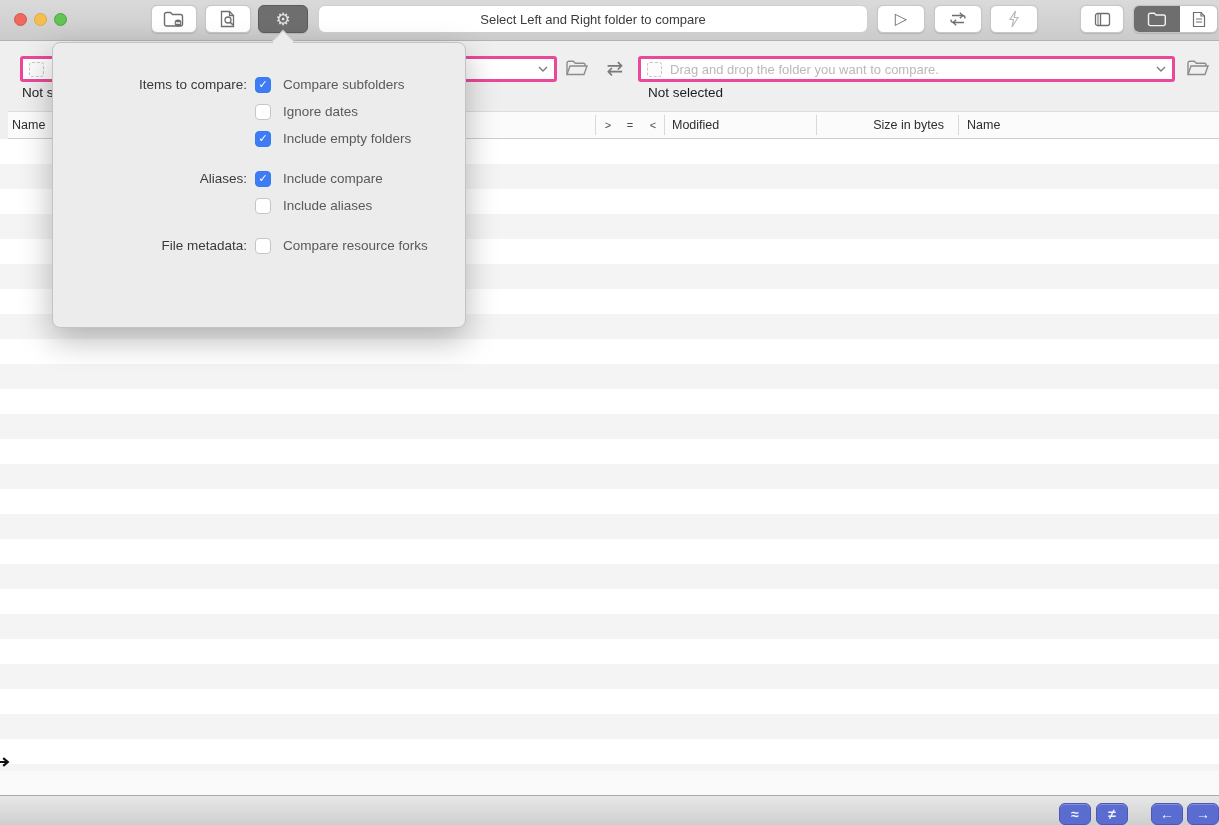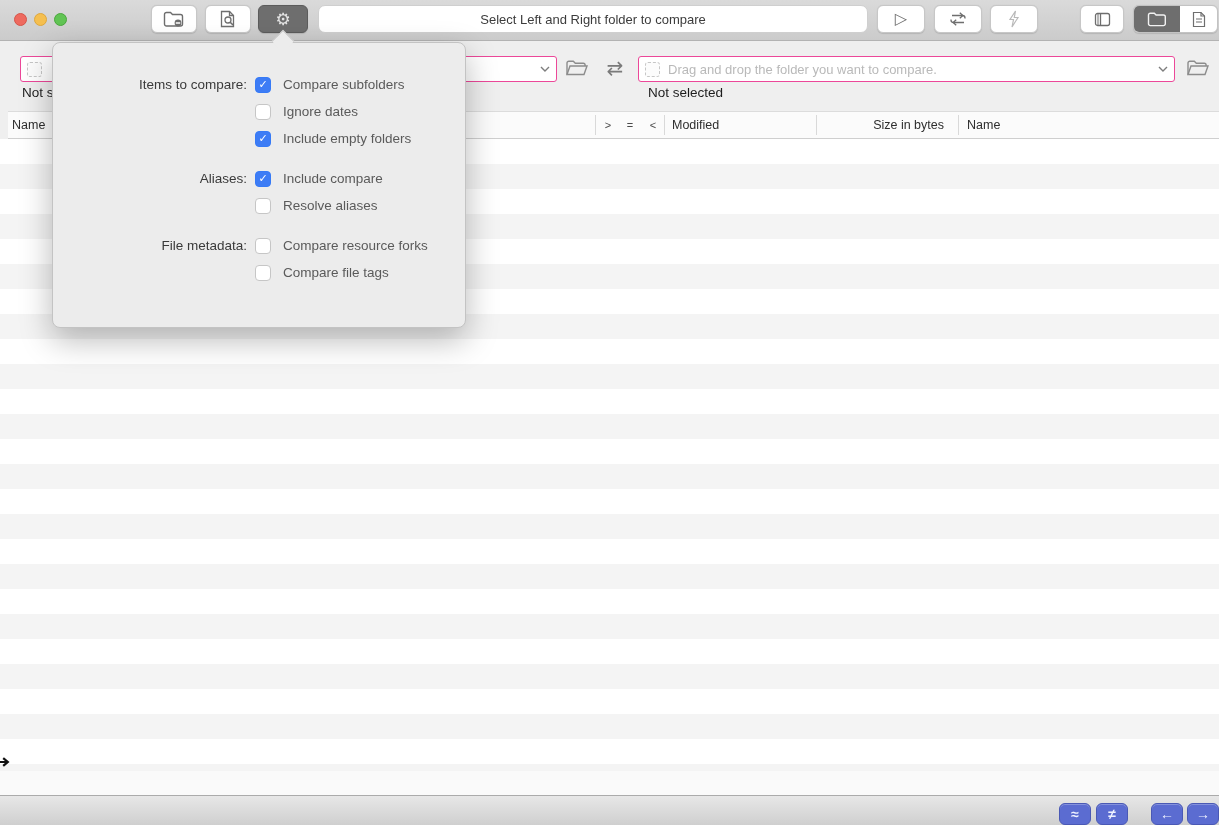--- a/index.html
+++ b/index.html
@@ -28,21 +28,21 @@
                border:1px solid #c3c3c3; border-radius:6px; overflow:hidden; display:flex;
                box-shadow:0 .5px 1px rgba(0,0,0,.12); }
   .segment { display:flex; align-items:center; justify-content:center; height:100%; }
   .segment.sel { background:#6e6e6e; }
   .popover-notch { position:absolute; left:275px; top:33px; width:16px; height:16px;
                    background:#ececec; transform:rotate(45deg); border-left:1px solid #c3c3c3;
                    border-top:1px solid #c3c3c3; z-index:31; }
 
   
   .pathrow { position:absolute; top:41px; left:0; width:1219px; height:70px; background:#efefef; }
-  .combo { position:absolute; top:15px; height:26px; background:#fff; border:1px solid #ec4899;
+  .combo { position:absolute; top:15px; height:26px; background:#fff; border:3px solid #ec4899;
            border-radius:3px; display:flex; align-items:center; padding:0 6px; }
   .combo .dashed { width:15px; height:15px; border:1px dashed #c6c6c6; border-radius:3px;
                    background:#fcfcfc; flex:0 0 auto; }
   .combo .ph { flex:1; margin-left:8px; font-size:13px; color:#b9b9b9; white-space:nowrap;
                overflow:hidden; }
   .icon-btn { position:absolute; display:flex; align-items:center; justify-content:center;
               color:#868686; cursor:default; }
   .pane-status { position:absolute; top:44px; font-size:13.5px; color:#1d1d1d; }
 
   
@@ -281,35 +281,31 @@
 
     <div class="pgroup">
       <div class="plabel">Aliases:</div>
       <div class="popts">
         <div class="popt">
           <span class="cb checked">✓</span>
           <span class="optlabel">Include compare</span>
         </div>
         <div class="popt">
           <span class="cb"></span>
-          <span class="optlabel">Resolve aliases</span>
+          <span class="optlabel">Include aliases</span>
         </div>
       </div>
     </div>
 
     <div class="pgroup">
       <div class="plabel">File metadata:</div>
       <div class="popts">
         <div class="popt">
           <span class="cb"></span>
           <span class="optlabel">Compare resource forks</span>
-        </div>
-        <div class="popt">
-          <span class="cb"></span>
-          <span class="optlabel">Compare file tags</span>
         </div>
       </div>
     </div>
   </div>
 
   <div class="cursor">
     <svg width="11" height="12" viewBox="0 0 11 12">
       <path d="M0 6 H6 M3.2 2.2 L7.8 6 L3.2 9.8" fill="none" stroke="#111" stroke-width="2.2"></path>
     </svg>
   </div>

